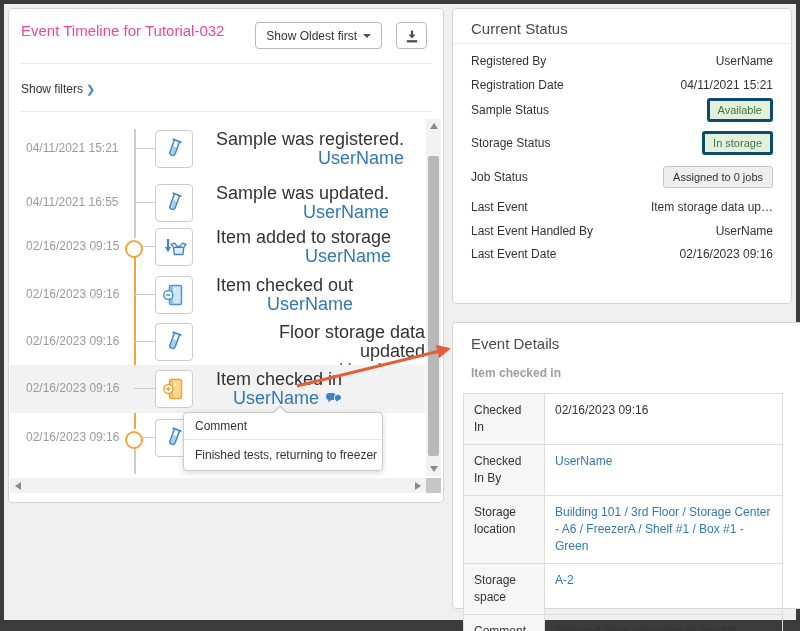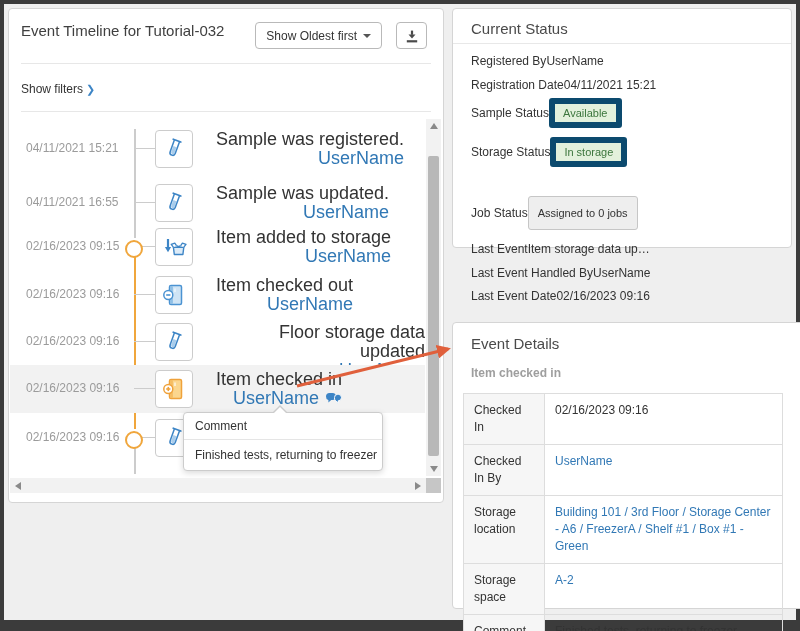--- a/index.html
+++ b/index.html
@@ -2,21 +2,21 @@
 <html><head>
 <meta charset="utf-8">
 <style>
   html,body{margin:0;padding:0;}
   body{font-family:"Liberation Sans","DejaVu Sans",sans-serif;}
   .window{position:relative;width:800px;height:631px;background:#3b3b3b;overflow:hidden;}
   .canvas{position:absolute;left:4px;top:4px;width:792px;height:616px;background:#efefef;}
   .card{position:absolute;background:#fff;border:1px solid #d5d5d5;border-radius:4px;box-sizing:border-box;}
   
   .tl-card{left:4px;top:4px;width:436px;height:495px;}
-  .tl-title{position:absolute;left:12px;top:13px;font-size:15px;color:#404040;}
+  .tl-title{position:absolute;left:12px;top:13px;font-size:15px;color:#ec4899;}
   .btn{position:absolute;top:13px;height:27px;background:#fff;border:1px solid #b9b9b9;border-radius:4px;
        font-size:12px;color:#333;display:flex;align-items:center;justify-content:center;box-sizing:border-box;cursor:pointer;}
   .btn-sort{right:61px;padding:0 10px;}
   .btn-dl{right:16px;width:31px;}
   .caret-down{display:inline-block;width:0;height:0;border-top:4px solid #555;border-left:4px solid transparent;border-right:4px solid transparent;margin-left:6px;}
   .divider{position:absolute;left:12px;right:12px;height:1px;background:#e7e7e7;}
   .show-filters{position:absolute;left:12px;top:73px;font-size:12px;color:#333;cursor:pointer;}
   .chev{color:#3d85c6;font-weight:bold;font-size:11px;margin-left:3px;}
   .tl-viewport{position:absolute;left:1px;top:103px;width:415px;height:366px;overflow:hidden;}
   .tl-line{position:absolute;width:2px;background:#ccc;left:124px;}
@@ -41,29 +41,29 @@
   .vsb{position:absolute;left:417px;top:110px;width:15px;height:357px;background:#f2f2f2;}
   .vsb-thumb{position:absolute;left:2px;top:37px;width:11px;height:300px;background:#b8b8b8;border-radius:2px;}
   .sb-arrow{position:absolute;width:0;height:0;}
   .up{left:3.5px;top:4px;border-left:4px solid transparent;border-right:4px solid transparent;border-bottom:6px solid #8a8a8a;}
   .down{left:3.5px;bottom:4px;border-left:4px solid transparent;border-right:4px solid transparent;border-top:6px solid #8a8a8a;}
   .hsb{position:absolute;left:1px;top:469px;width:416px;height:15px;background:#f2f2f2;}
   .left-a{top:3.5px;left:5px;border-top:4px solid transparent;border-bottom:4px solid transparent;border-right:6px solid #8a8a8a;}
   .right-a{top:3.5px;right:5px;border-top:4px solid transparent;border-bottom:4px solid transparent;border-left:6px solid #8a8a8a;}
   .sb-corner{position:absolute;left:417px;top:469px;width:15px;height:15px;background:#c6c6c6;}
   
-  .cs-card{left:448px;top:4px;width:340px;height:240px;}
+  .cs-card{left:448px;top:4px;width:340px;height:296px;}
   .rt-title{padding:11px 18px 6px;font-size:15px;color:#4a4a4a;border-bottom:1px solid #e8e8e8;}
   .cs-rows{padding:0 18px;}
-  .cs-row{display:flex;align-items:center;font-size:12px;}
+  .cs-row{display:flex;justify-content:space-between;align-items:center;font-size:12px;}
   .cs-label{color:#333;}
   .cs-val{color:#333;}
   .badge{font-size:11px;border-radius:3px;box-sizing:border-box;}
-  .badge-green{background:#e3f1dc;border:6px solid #0c4a6e;color:#3c763d;padding:3px 8px;}
-  .badge-gray{background:#eee;border:1px solid #c6c6c6;color:#333;padding:10px 9px;cursor:pointer;}
+  .badge-green{background:#e3f1dc;border:3px solid #0c4a6e;color:#3c763d;padding:3px 8px;}
+  .badge-gray{background:#eee;border:1px solid #c6c6c6;color:#333;padding:4px 9px;cursor:pointer;}
   .ed-card{left:448px;top:318px;width:376px;height:287px;}
   .ed-title{padding:12px 18px 0;font-size:15px;color:#4a4a4a;}
   .ed-sub{margin:14px 18px 0;font-size:12px;font-weight:bold;color:#9e9e9e;}
   table.ed{border-collapse:collapse;margin:13px 10px 0;width:320px;font-size:12px;table-layout:fixed;}
   table.ed td{border:1px solid #ddd;vertical-align:top;padding:8px 10px;color:#333;line-height:17px;}
   td.ed-label{width:60px;background:#f6f6f6;}
   
   .arrow-svg{position:absolute;left:0;top:0;z-index:50;pointer-events:none;}
 </style>
 </head>
@@ -266,21 +266,21 @@
         <span class="cs-val">04/11/2021 15:21</span>
       </div>
       <div class="cs-row" style="margin-top:6px">
         <span class="cs-label">Sample Status</span>
         <span class="badge badge-green">Available</span>
       </div>
       <div class="cs-row" style="margin-top:9px">
         <span class="cs-label">Storage Status</span>
         <span class="badge badge-green">In storage</span>
       </div>
-      <div class="cs-row" style="margin-top:29px">
+      <div class="cs-row" style="margin-top:11px">
         <span class="cs-label">Job Status</span>
         <span class="badge badge-gray">Assigned to 0 jobs</span>
       </div>
       <div class="cs-row" style="margin-top:12px">
         <span class="cs-label">Last Event</span>
         <span class="cs-val">Item storage data up…</span>
       </div>
       <div class="cs-row" style="margin-top:10px">
         <span class="cs-label">Last Event Handled By</span>
         <span class="cs-val lnk">UserName</span>

